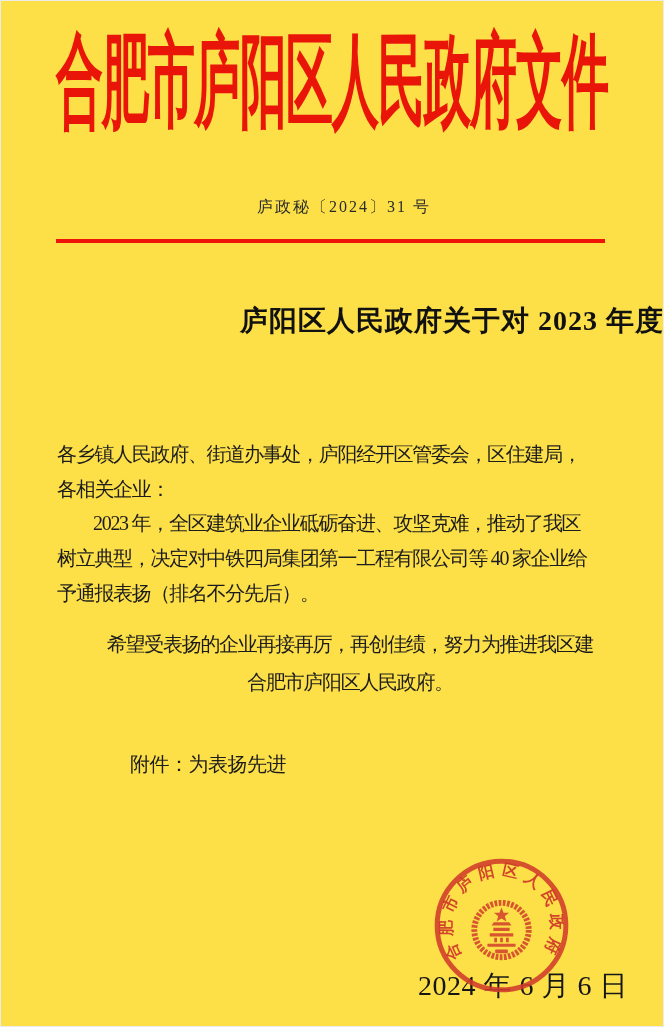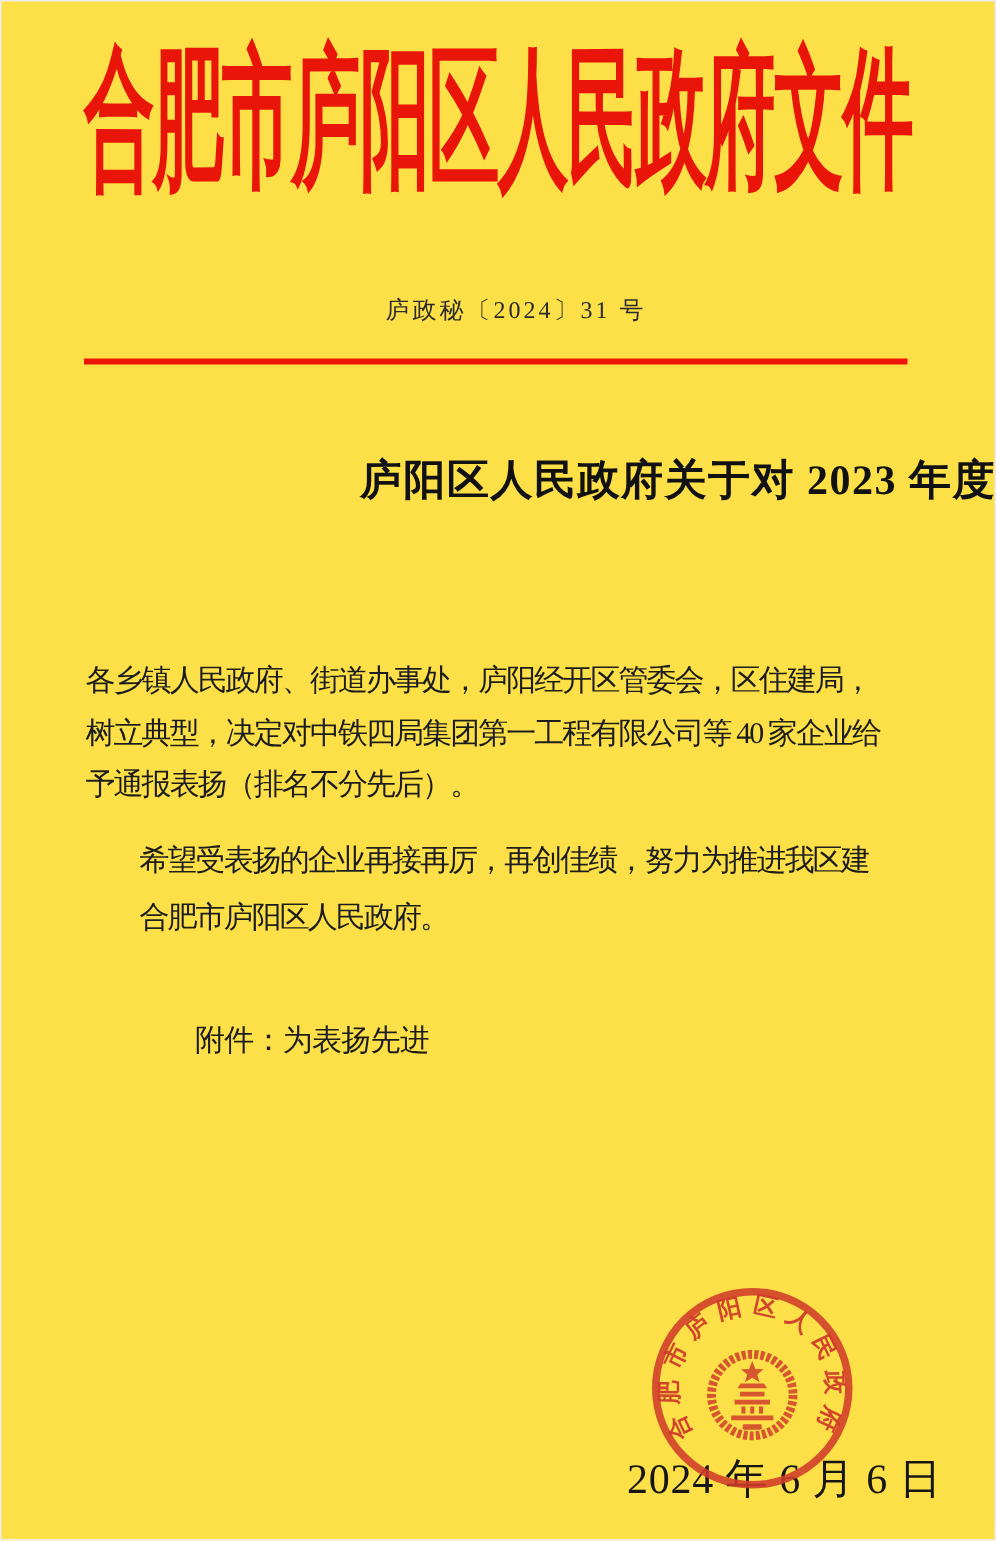--- a/index.html
+++ b/index.html
@@ -35,21 +35,21 @@
     letter-spacing:1px;color:#111;
   }
   .body-text{
     position:absolute;top:421px;left:57px;width:550px;
     font-size:20px;color:#1c1c1c;margin-top:16px;
   }
   .bline{
     line-height:34.7px;white-space:nowrap;letter-spacing:-1.3px;
   }
   .indent1{text-indent:36px;}
-  .para2{margin-top:14px;}
+  .para2{margin-top:14px;text-align:center;}
   .para2 .bline{line-height:38px;padding-left:36px;}
   .attachment{
     margin-top:46px;padding-left:73px;line-height:34px;
     white-space:nowrap;letter-spacing:-0.5px;
   }
   .date{
     position:absolute;top:967px;left:418px;
     font-size:28px;letter-spacing:0.5px;color:#161616;
     z-index:1;
   }
@@ -70,22 +70,24 @@
 
   <div class="red-line"></div>
 
   <div class="title">
     <div>庐阳区人民政府关于对 2023 年度</div>
   </div>
 
   <div class="body-text">
     <div>
       <div class="bline">各乡镇人民政府、街道办事处，庐阳经开区管委会，区住建局，</div>
+      <div class="bline">各相关企业：</div>
     </div>
     <div>
+      <div class="bline indent1">2023 年，全区建筑业企业砥砺奋进、攻坚克难，推动了我区</div>
       <div class="bline">树立典型，决定对中铁四局集团第一工程有限公司等 40 家企业给</div>
       <div class="bline">予通报表扬（排名不分先后）。</div>
     </div>
     <div class="para2">
       <div class="bline">希望受表扬的企业再接再厉，再创佳绩，努力为推进我区建</div>
       <div class="bline">合肥市庐阳区人民政府。</div>
     </div>
     <div class="attachment">附件：为表扬先进</div>
   </div>
 

